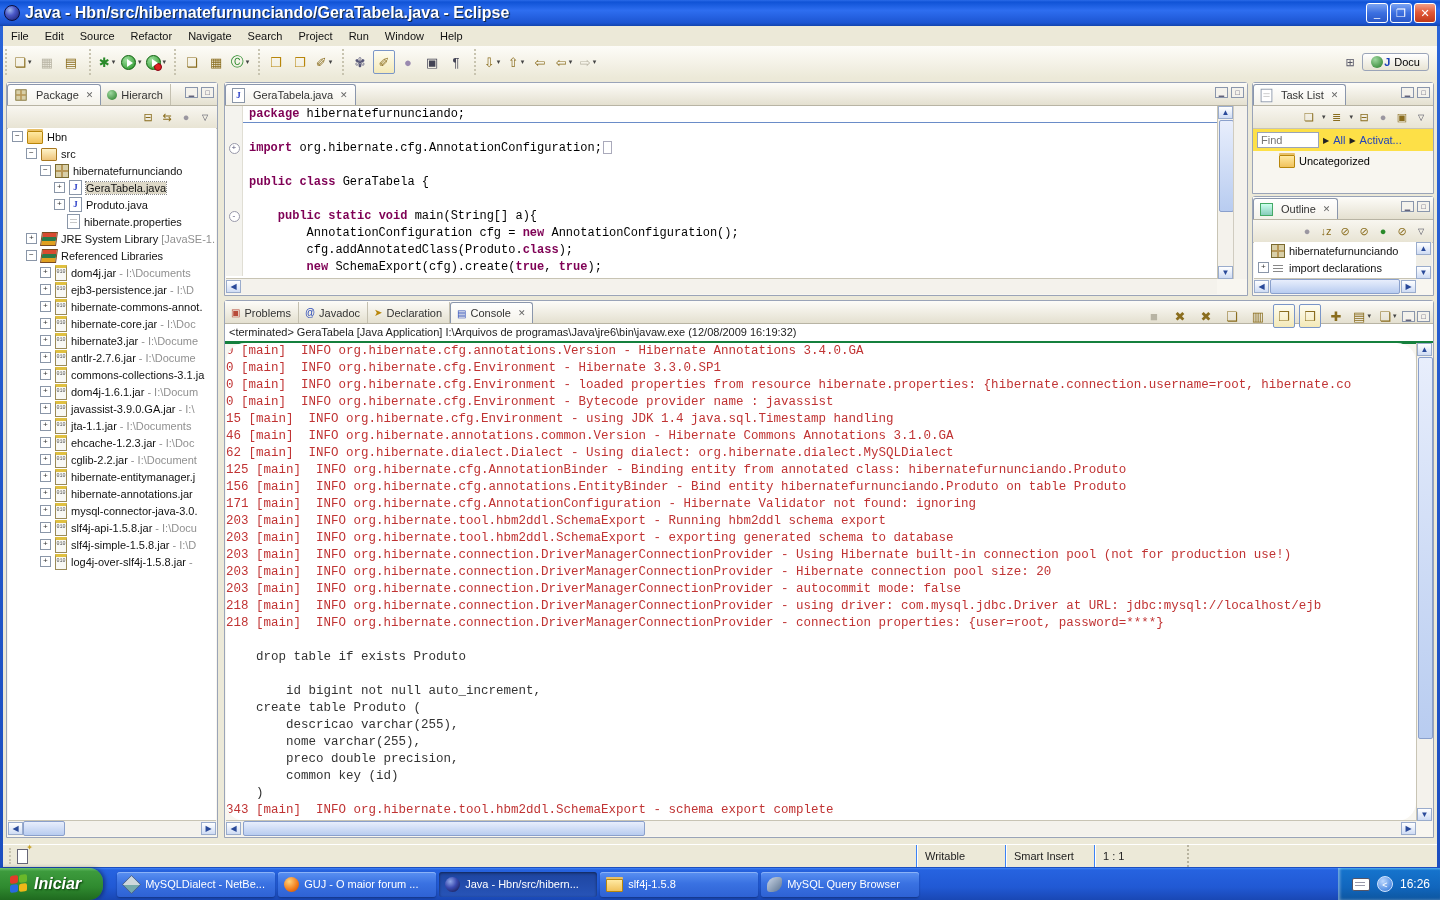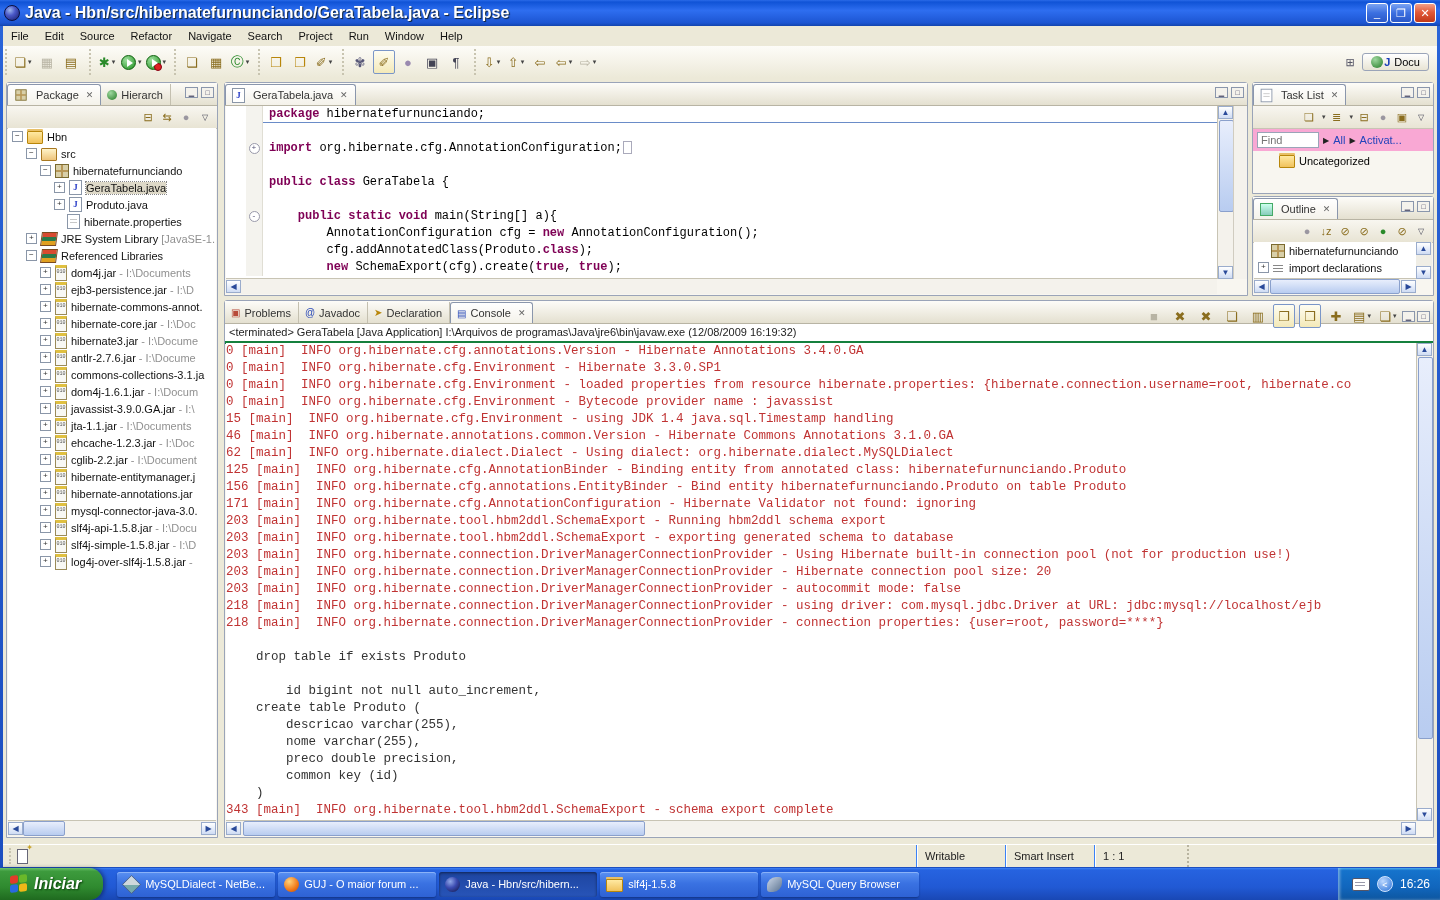--- a/index.html
+++ b/index.html
@@ -91,43 +91,43 @@
     background-image:linear-gradient(#c8c8c8,#c8c8c8),linear-gradient(#c8c8c8,#c8c8c8);
     background-size:7px 1px,7px 1px;background-position:2px 4px,2px 7px;background-repeat:no-repeat;}
   .ic-lib{width:14px;height:12px;background:linear-gradient(#d84a30 0 4px,#2a7a4a 4px 8px,#e0a020 8px 12px);
     border:1px solid #7a4a20;transform:skewX(-8deg);}
   .ic-jar{width:10px;height:12px;background:#f8f8f4;border:1px solid #9a8a58;border-top:3px solid #e0c040;
     font:5px/9px "Liberation Mono",monospace;color:#555;text-align:center;}
   .ic-import{width:12px;height:10px;background:linear-gradient(#888,#888) 0 2px/10px 1px no-repeat,
     linear-gradient(#888,#888) 0 5px/10px 1px no-repeat,linear-gradient(#888,#888) 0 8px/10px 1px no-repeat;}
   
   .codearea{position:absolute;left:1px;right:30px;top:23px;bottom:16px;background:#fff;overflow:hidden;
-    font-family:"Liberation Mono",monospace;font-size:12px;padding-left:20px;}
+    font-family:"Liberation Mono",monospace;font-size:12px;}
   .cline{height:17px;line-height:17px;white-space:pre;display:flex;}
   .cmargin{width:16px;flex:none;background:#f4f3ee;border-right:1px solid #e0ded4;color:#667;
     font:9px/15px "Liberation Mono",monospace;text-align:center;}
   .fold{display:inline-block;width:9px;height:9px;border:1px solid #99a;border-radius:50%;background:#fff;
     font:8px/8px "Liberation Mono",monospace;color:#557;margin-top:3px;}
   .ctext{padding-left:6px;}
   .cur .ctext{box-shadow:inset 0 -1px 0 #6a8cc8;width:100%;}
   .kw{color:#7f0055;font-weight:bold;}
   .endbox{display:inline-block;width:7px;height:11px;border:1px solid #aab;vertical-align:middle;margin-left:1px;}
   .ov-ruler{position:absolute;right:0;top:23px;bottom:16px;width:13px;background:#f4f2ec;border-left:1px solid #d0ccc0;}
   .ed-vscroll{right:13px;top:23px;bottom:16px;}
   
   .constabs-right{position:absolute;right:3px;top:3px;display:flex;align-items:center;gap:2px;}
   .chead{height:17px;line-height:17px;background:#fff;border-bottom:3px solid #15803d;
     font-size:11px;color:#222;padding-left:4px;white-space:nowrap;overflow:hidden;}
   .clog{position:absolute;left:1px;right:17px;top:42px;bottom:16px;background:#fff;overflow:hidden;
-    font-family:"Liberation Mono",monospace;font-size:12.5px;}
+    font-family:"Liberation Mono",monospace;font-size:12.5px;border-radius:19px;}
   .logline{height:17px;line-height:17px;white-space:pre;}
   .logline.err{color:#c03333;}
   .logline.out{color:#333;}
   
-  .findrow{display:flex;align-items:center;gap:4px;padding:3px 4px;background:#f9a8d4;}
+  .findrow{display:flex;align-items:center;gap:4px;padding:3px 4px;background:#fde047;}
   .findbox{width:62px;height:16px;border:1px solid #9aa4b8;background:#fff;font-size:11px;color:#999;
     padding:0 3px;box-sizing:border-box;font-family:"Liberation Sans",sans-serif;}
   .linkish{color:#2244bb;white-space:nowrap;}
   .tri{font-size:8px;color:#222;}
   .taskrow{display:flex;align-items:center;padding:2px 4px 2px 26px;background:#f8f6f0;}
   .outrows{background:#fff;position:absolute;left:1px;right:17px;top:45px;bottom:16px;overflow:hidden;}
   .outscroll{position:absolute;right:1px;top:45px;bottom:16px;width:16px;background:#f0eee6;
     display:flex;flex-direction:column;justify-content:space-between;}
   
   .statusbar{left:3px;top:844px;width:1434px;height:22px;background:#ece9d8;border-top:1px solid #fff;

